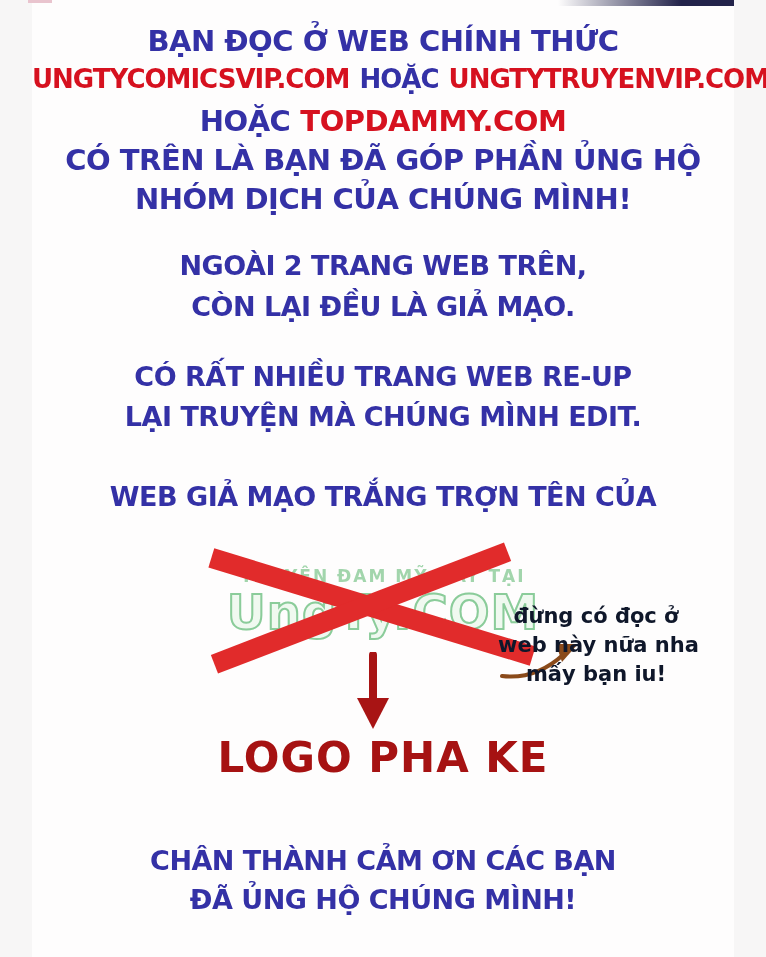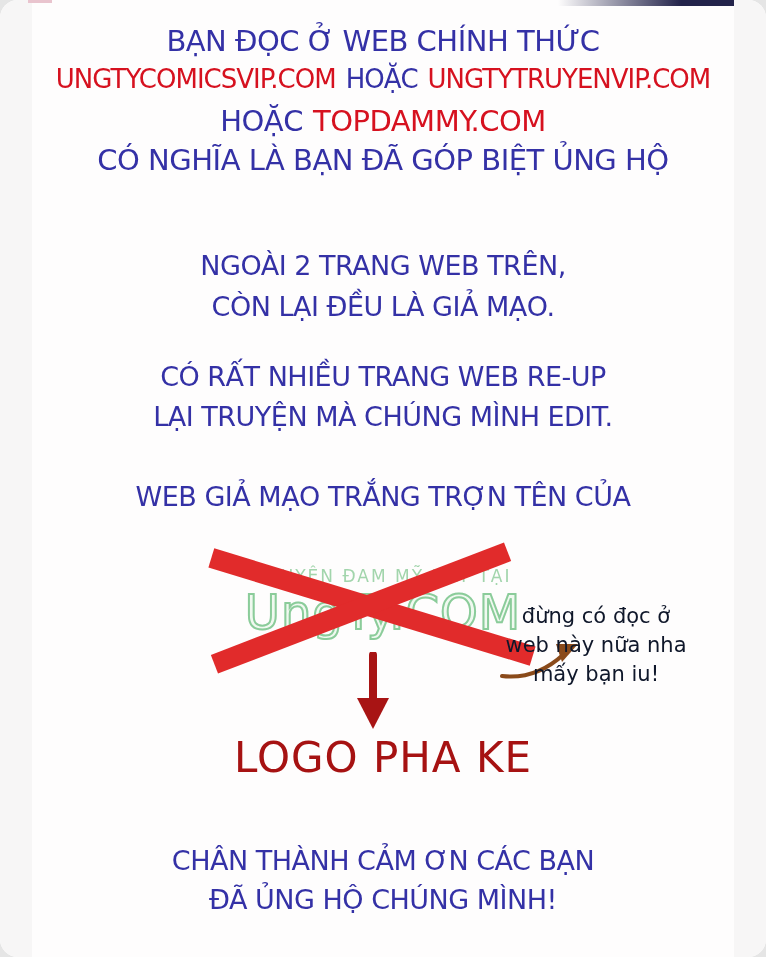--- a/index.html
+++ b/index.html
@@ -1,21 +1,20 @@
 <!DOCTYPE html>
 <html><head>
 <meta charset="utf-8">
 <style>
   html,body{margin:0;padding:0;background:#e5e5e5;}
   .page{
     position:relative;width:766px;height:957px;margin:0 auto;
     background:#fefdfd;overflow:hidden;
     font-family:"DejaVu Sans","Liberation Sans",sans-serif;
-    font-weight:normal;
-    border-radius:18px;
+    font-weight:bold;
   }
   .band{position:absolute;top:0;bottom:0;width:32px;background:#f7f6f6;}
   .band-left{left:0;}
   .band-right{right:0;}
   .artifact-strip{
     position:absolute;top:0;left:558px;width:176px;height:6px;
     background:linear-gradient(to right,rgba(35,35,74,0),#23234a 70%);
   }
   .artifact-pink{position:absolute;top:0;left:28px;width:24px;height:3px;background:#e9c4ce;}
 
@@ -74,21 +73,22 @@
   <div class="line h1 blue" style="top:24px;">BẠN ĐỌC Ở WEB CHÍNH THỨC</div>
 
   <div class="line h2" style="top:64px;">
     <span class="red">UNGTYCOMICSVIP.COM</span><span class="gap"></span><span class="blue">HOẶC</span><span class="gap"></span><span class="red">UNGTYTRUYENVIP.COM</span>
   </div>
 
   <div class="line h1" style="top:104px;text-align:center;">
     <span class="blue">HOẶC</span><span class="gap"></span><span class="red">TOPDAMMY.COM</span>
   </div>
 
-  <div class="line h1 blue" style="top:143px;">CÓ NGHĨA LÀ BẠN ĐÃ GÓP BIỆT ỦNG HỘ</div>
+  <div class="line h1 blue" style="top:143px;">CÓ TRÊN LÀ BẠN ĐÃ GÓP PHẦN ỦNG HỘ</div>
+  <div class="line h1 blue" style="top:182px;">NHÓM DỊCH CỦA CHÚNG MÌNH!</div>
 
   <div class="line body-line blue" style="top:250px;">NGOÀI 2 TRANG WEB TRÊN,</div>
   <div class="line body-line blue" style="top:291px;">CÒN LẠI ĐỀU LÀ GIẢ MẠO.</div>
 
   <div class="line body-line blue" style="top:361px;">CÓ RẤT NHIỀU TRANG WEB RE-UP</div>
   <div class="line body-line blue" style="top:401px;">LẠI TRUYỆN MÀ CHÚNG MÌNH EDIT.</div>
 
 
   <div class="line body-line blue" style="top:481px;">WEB GIẢ MẠO TRẮNG TRỢN TÊN CỦA</div>
 

